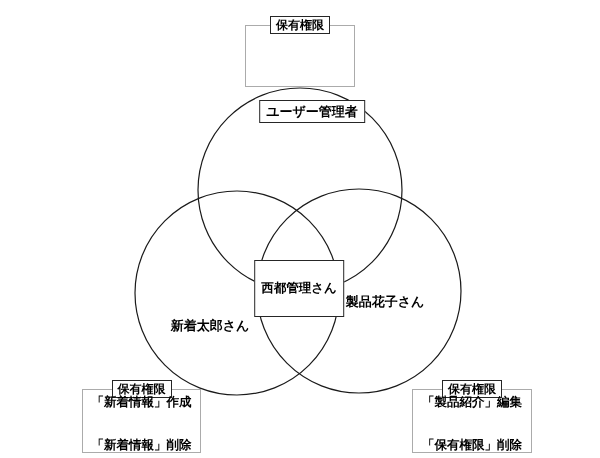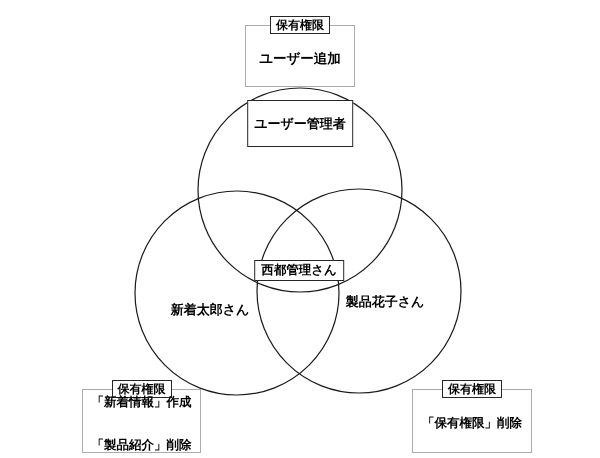--- a/index.html
+++ b/index.html
@@ -66,69 +66,69 @@
   .panel-user .panel-lines    { font-size: 13.5px; line-height: 16px; }
   .panel-news .panel-lines,
   .panel-product .panel-lines { font-size: 12.5px; line-height: 14.5px; white-space: nowrap; gap: 28px; }
   
   .tag {
     position: absolute;
     transform: translateX(-50%);
     background: var(--background);
     border: 1px solid var(--label-border);
     white-space: nowrap;
-    padding: 2px 6px;
+    padding: 20px 6px;
     font-size: 12.5px;
     line-height: 15px;
     text-align: center;
   }
-  .tag-user-admin    { left: 300px; top: 100px; font-size: 13px; padding: 15px 6px; }
+  .tag-user-admin    { left: 312px; top: 100px; font-size: 13px; padding: 3px 6px; }
   .tag-center-member { left: 299px; top: 260px; }
   .tag-news-admin    { left: 225px; top: 352px; }
   .tag-product-admin { left: 368px; top: 352px; }
   
   .member-name {
     position: absolute;
     transform: translateX(-50%);
     font-size: 13px;
     line-height: 15px;
     white-space: nowrap;
   }
-  .name-left  { left: 210px; top: 302px; }
+  .name-left  { left: 210px; top: 318px; }
   .name-right { left: 385px; top: 294px; }
 </style>
 </head>
 <body>
 
 <div class="stage">
 
   <svg class="circles" viewBox="0 0 600 458" xmlns="http://www.w3.org/2000/svg">
     <circle cx="300" cy="190" r="102"></circle>
     <circle cx="237" cy="293" r="102"></circle>
     <circle cx="359" cy="291" r="102"></circle>
   </svg>
 
   <div class="panel panel-user">
     <div class="legend">保有権限</div>
     <div class="panel-lines">
-      <div>ユーザー追加</div>
     </div>
   </div>
 
   <div class="panel panel-news">
     <div class="legend">保有権限</div>
     <div class="panel-lines">
       <div>「新着情報」作成</div>
-      <div>「製品紹介」削除</div>
+      <div>「新着情報」削除</div>
     </div>
   </div>
 
   <div class="panel panel-product">
     <div class="legend">保有権限</div>
     <div class="panel-lines">
+      <div>「製品紹介」編集</div>
       <div>「保有権限」削除</div>
     </div>
   </div>
 
   <div class="tag tag-user-admin">ユーザー管理者</div>
   <div class="tag tag-center-member">西都管理さん</div>
 
   <div class="member-name name-left">新着太郎さん</div>
   <div class="member-name name-right">製品花子さん</div>
 

